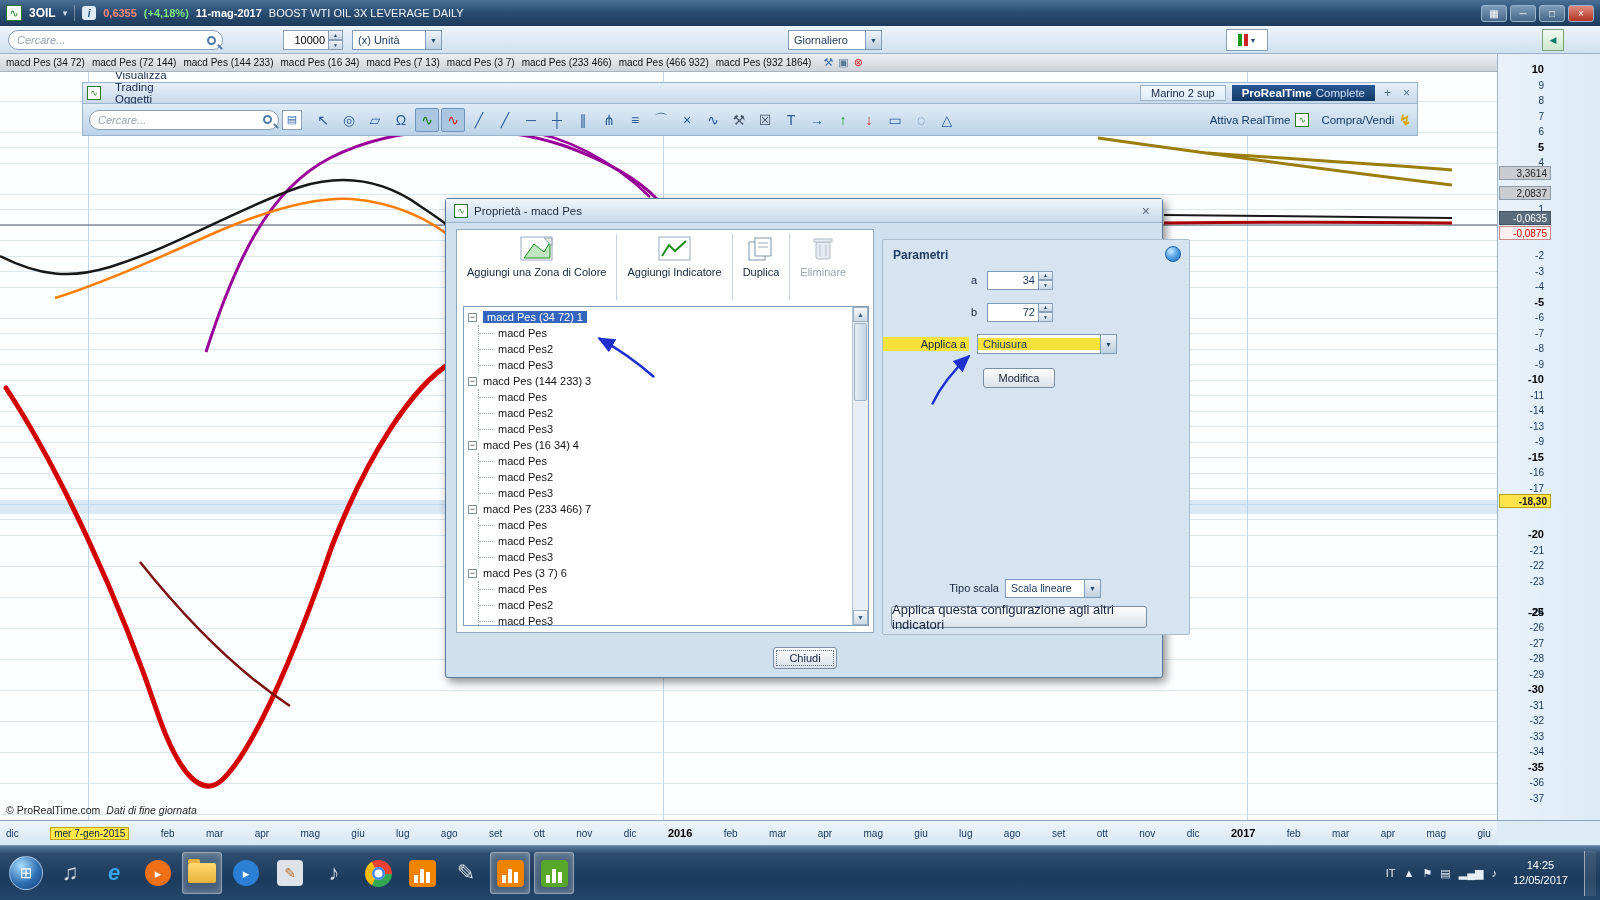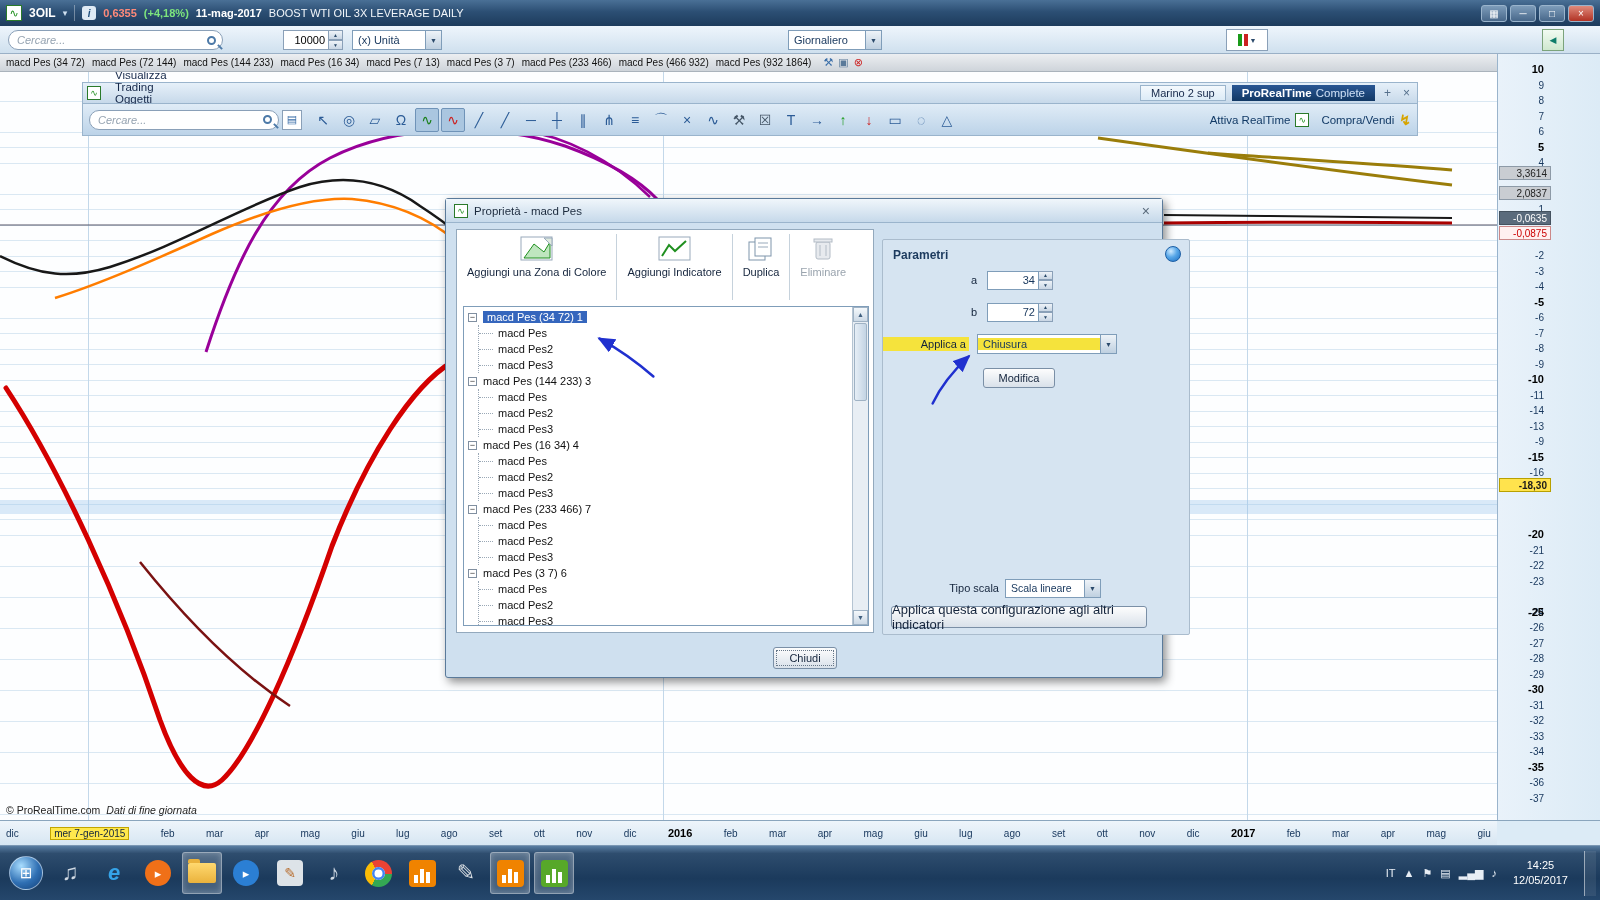--- a/index.html
+++ b/index.html
@@ -361,21 +361,21 @@
       <div class="ptick" style="top: 660px;">-32</div>
       <div class="ptick" style="top: 675.5px;">-33</div>
       <div class="ptick" style="top: 691px;">-34</div>
       <div class="ptick bold" style="top: 706.5px;">-35</div>
       <div class="ptick" style="top: 722px;">-36</div>
       <div class="ptick" style="top: 737.5px;">-37</div>
       <div class="pbox gray" style="top: 111.92px;">3,3614</div>
       <div class="pbox gray" style="top: 131.76px;">2,0837</div>
       <div class="pbox dark" style="top: 157.025px;">-0,0635</div>
       <div class="pbox red" style="top: 171.75px;">-0,0875</div>
-      <div class="pbox yellow" style="top: 424px;">-18,30</div>
+      <div class="pbox yellow" style="top: 440px;">-18,30</div>
     </div>
 
   <div class="time-axis">
       <span class="ttick">dic</span>
       <span class="ttick hl">mer 7-gen-2015</span>
       <span class="ttick">feb</span>
       <span class="ttick">mar</span>
       <span class="ttick">apr</span>
       <span class="ttick">mag</span>
       <span class="ttick">giu</span>

